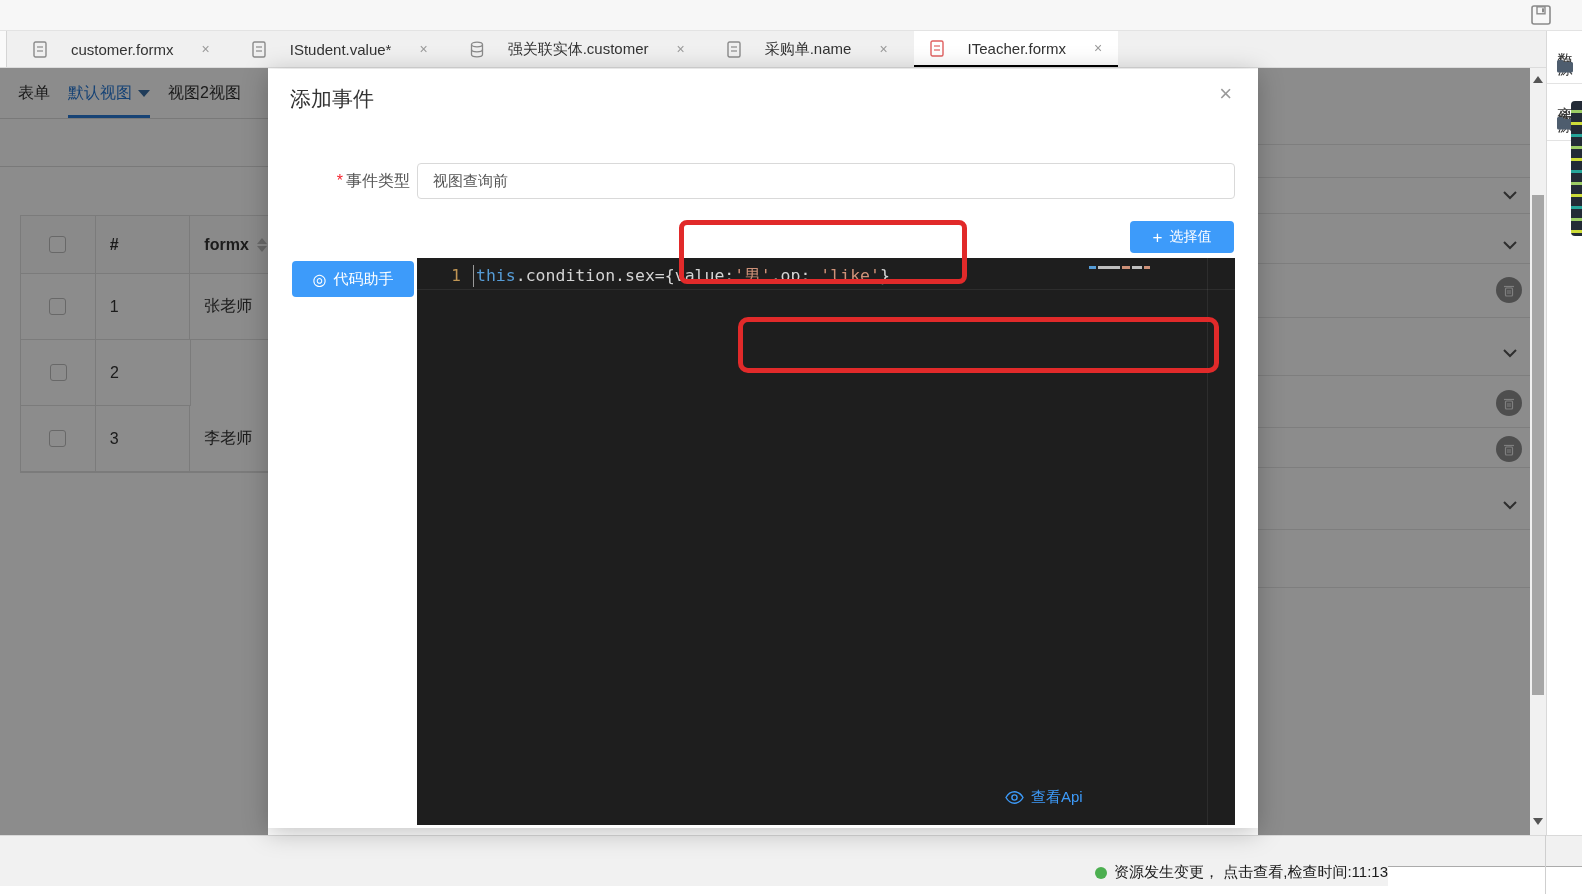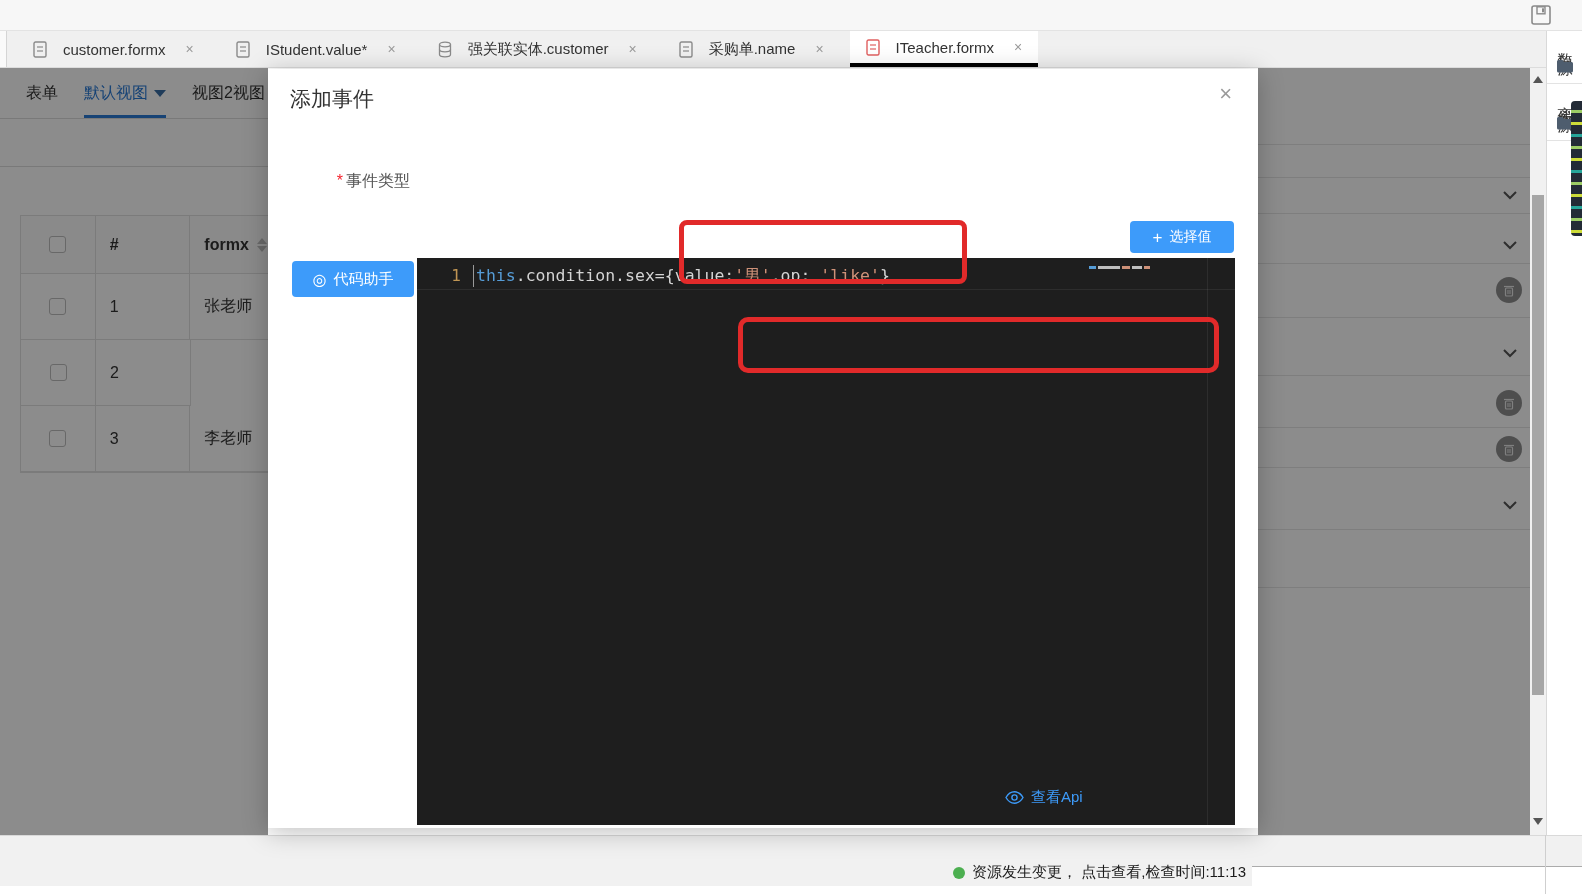--- a/index.html
+++ b/index.html
@@ -7,29 +7,29 @@
   body { font-family:"Liberation Sans","DejaVu Sans",sans-serif; background:#fff; position:relative; }
   .canvas { position:absolute; inset:0; width:1582px; height:894px; background:#fff; }
 
   
   .topbar { position:absolute; left:0; top:0; width:1582px; height:31px; background:#f7f7f7; border-bottom:1px solid #e3e3e3; }
   .save-btn { position:absolute; right:30px; top:4px; width:22px; height:22px; cursor:pointer; }
 
   
   .tabbar { position:absolute; left:0; top:31px; width:1582px; height:37px; background:#f0f0f0; border-bottom:1px solid #dcdcdc; display:flex; align-items:stretch; }
   .tab-sliver { width:7px; background:#fafafa; border-right:1px solid #d5d5d5; }
-  .tab { display:flex; align-items:center; gap:16px; padding:0 16px; margin-left:10px; font-size:15px; color:#333; white-space:nowrap; cursor:pointer; }
+  .tab { display:flex; align-items:center; gap:24px; padding:0 16px; margin-left:10px; font-size:15px; color:#333; white-space:nowrap; cursor:pointer; }
   .tab .close { color:#9a9a9a; font-size:14px; margin-left:4px; }
-  .tab.active { background:#fff; border-bottom:4px solid #000000; color:#333; }
+  .tab.active { background:#fff; border-bottom:2px solid #000000; color:#333; }
   .tab-icon { width:14px; height:17px; flex:0 0 auto; }
 
   
   .left-panel { position:absolute; left:0; top:68px; width:268px; height:767px; background:#fff; overflow:hidden; }
   .view-tabs { position:absolute; left:0; top:0; width:268px; height:51px; border-bottom:1px solid #dcdcdc; display:flex; align-items:center; font-size:16px; color:#333; }
-  .view-tab { margin-left:26px; white-space:nowrap; cursor:pointer; position:relative; display:flex; align-items:center; gap:6px; }
+  .view-tab { margin-left:18px; white-space:nowrap; cursor:pointer; position:relative; display:flex; align-items:center; gap:6px; }
   .view-tab.active { color:#2b7bd6; }
   .view-tab.active .underline { position:absolute; left:0; right:0; bottom:-14px; height:3px; background:#2b7bd6; }
   .caret-down { width:0; height:0; border-left:6px solid transparent; border-right:6px solid transparent; border-top:7px solid #3a6ea5; }
   .toolbar-strip { position:absolute; left:0; top:51px; width:268px; height:48px; border-bottom:1px solid #dcdcdc; }
   .grid { position:absolute; left:20px; top:147px; width:260px; border:1px solid #e0e0e0; border-right:none; font-size:16px; color:#333; }
   .grid-row { display:flex; }
   .grid-cell { border-right:1px solid #e0e0e0; border-bottom:1px solid #e0e0e0; display:flex; align-items:center; padding-left:14px; height:66px; }
   .grid-head .grid-cell { height:58px; font-weight:bold; background:#fbfbfb; }
   .c-check { width:75px; justify-content:center; padding-left:0; }
   .c-num { width:95px; }
@@ -90,21 +90,21 @@
   .view-api { position:absolute; left:588px; top:530px; display:flex; align-items:center; gap:7px; color:#3d9bfa; font-size:15px; cursor:pointer; }
 
   
   .anno { position:absolute; border:5px solid #e12a2a; border-radius:8px; z-index:20; pointer-events:none; }
   .anno-1 { left:411px; top:151px; width:288px; height:64px; }
   .anno-2 { left:470px; top:248px; width:481px; height:56px; border-radius:10px; }
 
   
   .bottom-1 { position:absolute; left:0; top:835px; width:1582px; height:32px; background:#f1f1f1; border-top:1px solid #d9d9d9; }
   .bottom-line { position:absolute; left:0; top:866px; width:1582px; height:1px; background:#ababab; }
-  .status-bar { position:absolute; left:0; top:859px; width:1252px; height:27px; background:#f1f1f1; display:flex; align-items:center; justify-content:flex-end; padding-right:6px; font-size:15px; color:#1a1a1a; }
+  .status-bar { position:absolute; left:0; top:859px; width:1388px; height:27px; background:#f1f1f1; display:flex; align-items:center; justify-content:flex-end; font-size:15px; color:#1a1a1a; }
   .status-dot { width:12px; height:12px; border-radius:50%; background:#4caf50; margin-right:7px; flex:0 0 auto; }
   .v-div { position:absolute; left:1545px; top:835px; width:1px; height:59px; background:#cfcfcf; }
 </style>
 </head>
 <body>
 
 <div class="canvas">
 
   <div class="topbar">
     <div class="save-btn">
@@ -304,20 +304,21 @@
   <div class="dim dim-left"></div>
   <div class="dim dim-right"></div>
 
   <div class="modal">
     <div class="modal-title">添加事件</div>
     <div class="modal-close">×</div>
 
     <div class="field-label">
       <span class="req">*</span><span>事件类型</span>
     </div>
+    <input class="event-input" readonly="" value="视图查询前" style="">
 
     <button class="btn-blue btn-select">
       <span class="plus">+</span>
       <span>选择值</span>
     </button>
 
     <button class="btn-blue btn-helper">
       <span class="ring">◎</span>
       <span>代码助手</span>
     </button>

